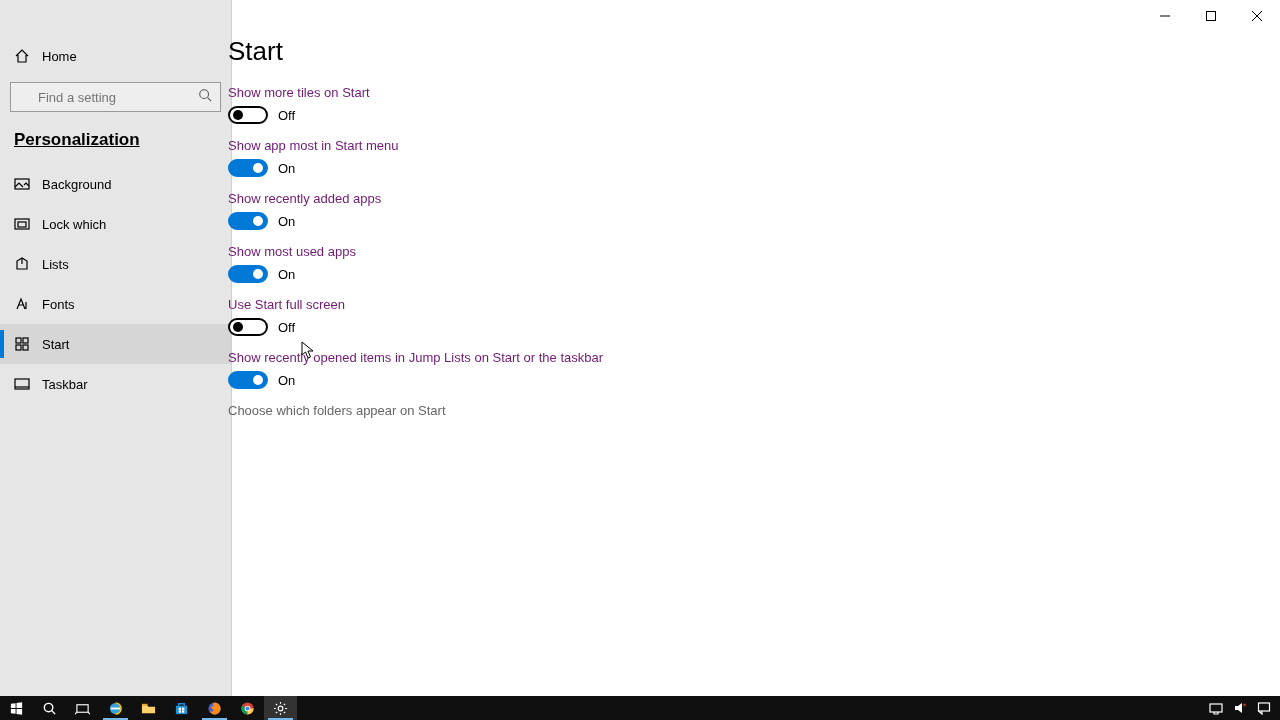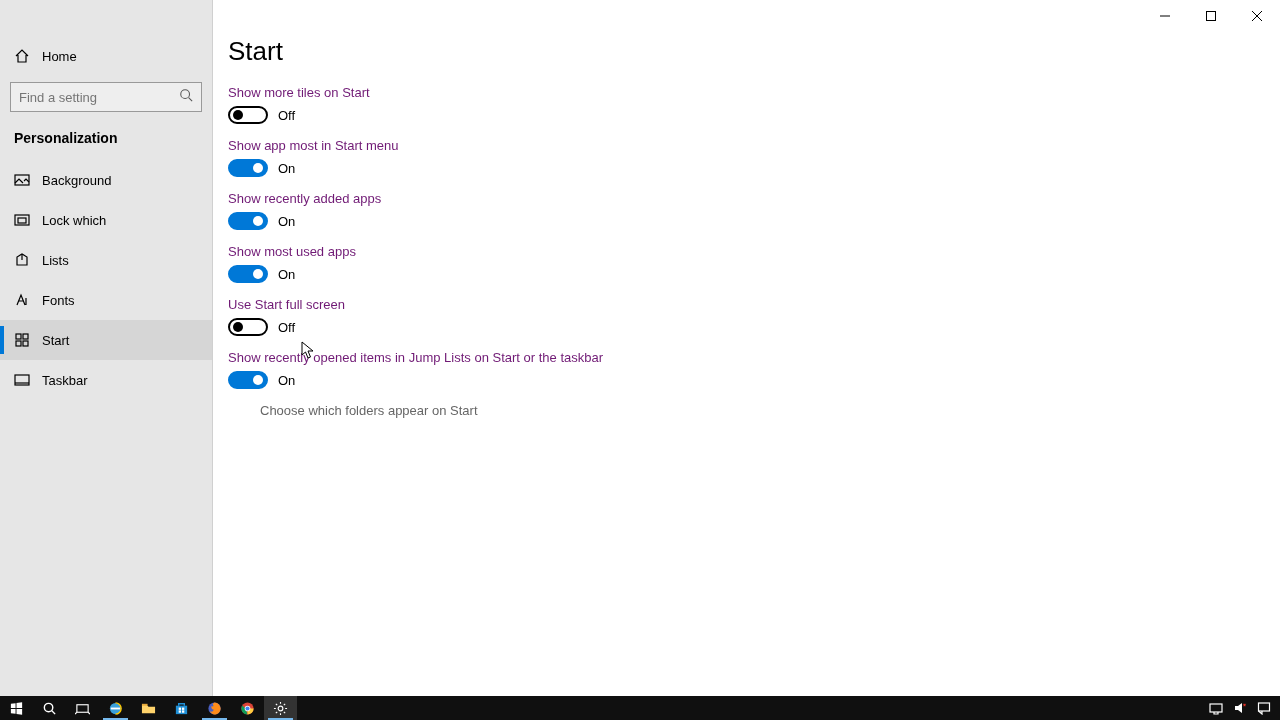--- a/index.html
+++ b/index.html
@@ -22,21 +22,21 @@
   .app-title { font-size: 12px; color: #000; }
   .win-ctrls { display: flex; }
   .win-ctrl {
     width: 46px; height: 32px; display: flex; align-items: center; justify-content: center;
     cursor: pointer;
   }
   .win-ctrl svg { width: 10px; height: 10px; stroke: #000; stroke-width: 1; fill: none; }
 
   
   .sidebar {
-    position: absolute; left: 0; top: 0; width: 213px; height: 696px;
+    position: absolute; left: 0; top: 0; width: 232px; height: 696px;
     background: #e6e6e6; padding-top: 32px;
     border-right: 1px solid #d0d0d0;
   }
   .home-row, .nav-item {
     height: 40px; display: flex; align-items: center; gap: 12px;
     padding-left: 14px; font-size: 13px; color: #000; cursor: pointer;
     position: relative;
   }
   .home-row { margin-top: 4px; }
   .nav-item .ic, .home-row .ic { width: 16px; height: 16px; display: flex; align-items: center; justify-content: center; }
@@ -50,21 +50,21 @@
   .search-box {
     height: 30px; border: 1px solid #999; background: #eee; display: flex; align-items: center;
     padding: 0 8px; justify-content: flex-end;
   }
   .search-box input {
     border: none; background: transparent; outline: none; font-size: 13px; width: 160px; color: #555;
   }
   .search-box .sicon svg { width: 14px; height: 14px; stroke: #555; stroke-width: 1.2; fill: none; }
 
   .group-header {
-    font-size: 14px; font-weight: 600; padding: 8px 0 14px 14px; color: #000;
+    font-size: 17px; font-weight: 600; padding: 8px 0 14px 14px; color: #000; text-decoration: underline;
   }
 
   .content {
     position: absolute; left: 228px; right: 0; top: 30px; bottom: 24px;
     padding-top: 6px;
   }
   .page-title { font-size: 26px; font-weight: 400; margin-bottom: 18px; color: #000; }
 
   .setting { margin-bottom: 14px; }
   .setting .label { font-size: 13px; color: #701a75; margin-bottom: 6px; }
@@ -74,21 +74,21 @@
   }
   .toggle .knob {
     position: absolute; width: 10px; height: 10px; border-radius: 50%; top: 4px;
   }
   .toggle.off { border: 2px solid #000; background: #fff; }
   .toggle.off .knob { background: #000; left: 3px; top: 2px; }
   .toggle.on { background: #0078d7; border: 2px solid #0078d7; }
   .toggle.on .knob { background: #fff; right: 3px; top: 2px; }
   .toggle-text { font-size: 13px; color: #000; }
 
-  .link { font-size: 13px; color: #666; cursor: pointer; margin-top: 6px; margin-left: 32px; }
+  .link { font-size: 13px; color: #666; cursor: pointer; margin-top: 6px; }
 
   
   .taskbar {
     position: absolute; left: 0; right: 0; bottom: 0; height: 24px;
     background: #101010; display: flex; align-items: center;
   }
   .tb-item {
     width: 33px; height: 24px; display: flex; align-items: center; justify-content: center; cursor: pointer;
     position: relative;
   }

